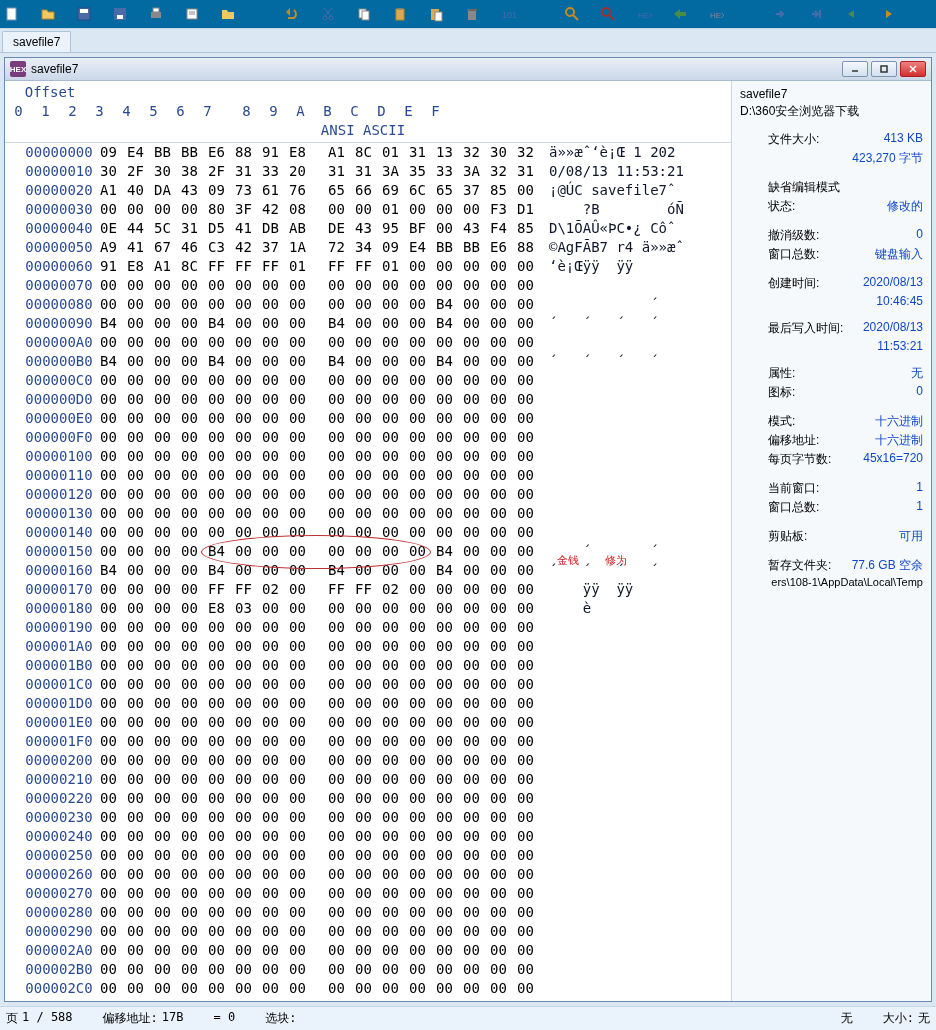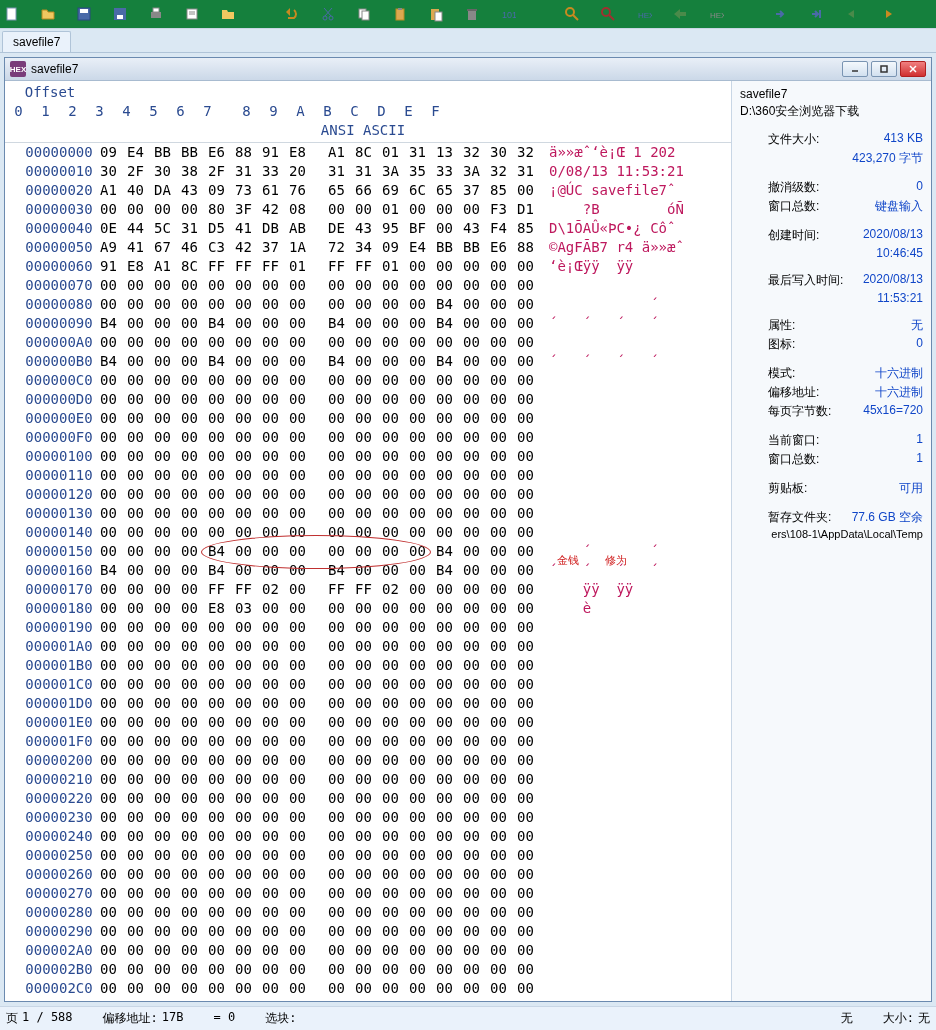--- a/index.html
+++ b/index.html
@@ -4,21 +4,21 @@
 <style>
 * { margin: 0; padding: 0; box-sizing: border-box; }
 body { font-family: "Microsoft YaHei", Tahoma, sans-serif; font-size: 12px; background: #fff; overflow: hidden; }
 .app { width: 936px; height: 1030px; display: flex; flex-direction: column; background: #f0f0f0; }
 
 
 .menubar { display: flex; background: #f5f5f5; border-bottom: 1px solid #d0d0d0; padding: 2px 0; }
 .menubar .mitem { padding: 3px 8px; cursor: default; }
 
 
-.toolbar { display: flex; align-items: center; background: #15803d; border-bottom: 1px solid #c8d6e5; padding: 4px 4px; gap:20px; }
+.toolbar { display: flex; align-items: center; background: #0369a1; border-bottom: 1px solid #c8d6e5; padding: 4px 4px; gap:20px; }
 .toolbar .tbtn { width: 20px; height: 20px; display:flex; align-items:center; justify-content:center; border-radius:2px; }
 .toolbar .sep { width:1px; height:18px; background:#c0c8d0; margin:0 4px; }
 .toolbar svg { width:16px; height:16px; }
 
 
 .tabstrip { background:#dbe8f3; border-bottom:1px solid #b0c4d8; display:flex; }
 .tab { padding:3px 10px; background:#eaf2fb; border:1px solid #b0c4d8; border-bottom:none; margin-top:2px; margin-left:2px; border-radius:2px 2px 0 0; }
 
 
 .docwrap { flex:1; background:#dbe8f3; padding:4px; display:flex; flex-direction:column; min-height:0; }
@@ -41,21 +41,21 @@
 .hexhead .ascii-h { flex:1; text-align:center; padding-right:10px; }
 .hexrows { flex:1; overflow-y:auto; overflow-x:hidden; }
 .hexrows::-webkit-scrollbar { width:17px; }
 .hexrows::-webkit-scrollbar-track { background:#f0f0f0; border-left:1px solid #d0d0d0; }
 .hexrows::-webkit-scrollbar-thumb { background:#c0c8d0; border:1px solid #a0a8b0; border-radius:2px; }
 .hexrow { display:flex; white-space:pre; }
 .hexrow .offset { width:90px; color:#2a4a90; text-align:center; padding-left:18px; }
 .hexrow .bytes { flex:0 0 auto; color:#000; }
 .hexrow .bytes .b { display:inline-block; width:27px; text-align:center; }
 .hexrow .bytes .gap { display:inline-block; width:12px; }
-.hexrow .ascii { flex:1; color:#be185d; padding-left:10px; position:relative; }
+.hexrow .ascii { flex:1; color:#0f172a; padding-left:10px; position:relative; }
 .annot { position:absolute; color:#d02020; font-family:"Microsoft YaHei"; font-size:11px; }
 .ellipse { position:absolute; border:1px solid #c03030; border-radius:50%; pointer-events:none; }
 
 
 .sidepanel { width:200px; border-left:1px solid #c8d6e5; background:#f6f9fc; padding:6px 8px; font-size:12px; overflow-y:auto; }
 .sidepanel .fname { color:#000; margin-bottom:2px; }
 .sidepanel .fpath { color:#000; margin-bottom:10px; }
 .sidepanel .grp { margin-bottom:10px;margin-left:28px; }
 .sidepanel .row { display:flex; justify-content:space-between; padding:1px 0; }
 .sidepanel .row .lbl { color:#000; }
@@ -372,20 +372,30 @@
                   <span class="lbl">文件大小:</span>
                   <span class="val">413 KB</span>
                 </div>
                 <div class="row">
                   <span class="lbl"></span>
                   <span class="val">423,270 字节</span>
                 </div>
               </div>
               <div class="grp">
                 <div class="row">
+                  <span class="lbl">缺省编辑模式</span>
+                  <span class="val"></span>
+                </div>
+                <div class="row">
+                  <span class="lbl">状态:</span>
+                  <span class="val">修改的</span>
+                </div>
+              </div>
+              <div class="grp">
+                <div class="row">
                   <span class="lbl">撤消级数:</span>
                   <span class="val">0</span>
                 </div>
                 <div class="row">
                   <span class="lbl">窗口总数:</span>
                   <span class="val">键盘输入</span>
                 </div>
               </div>
               <div class="grp">
                 <div class="row">

